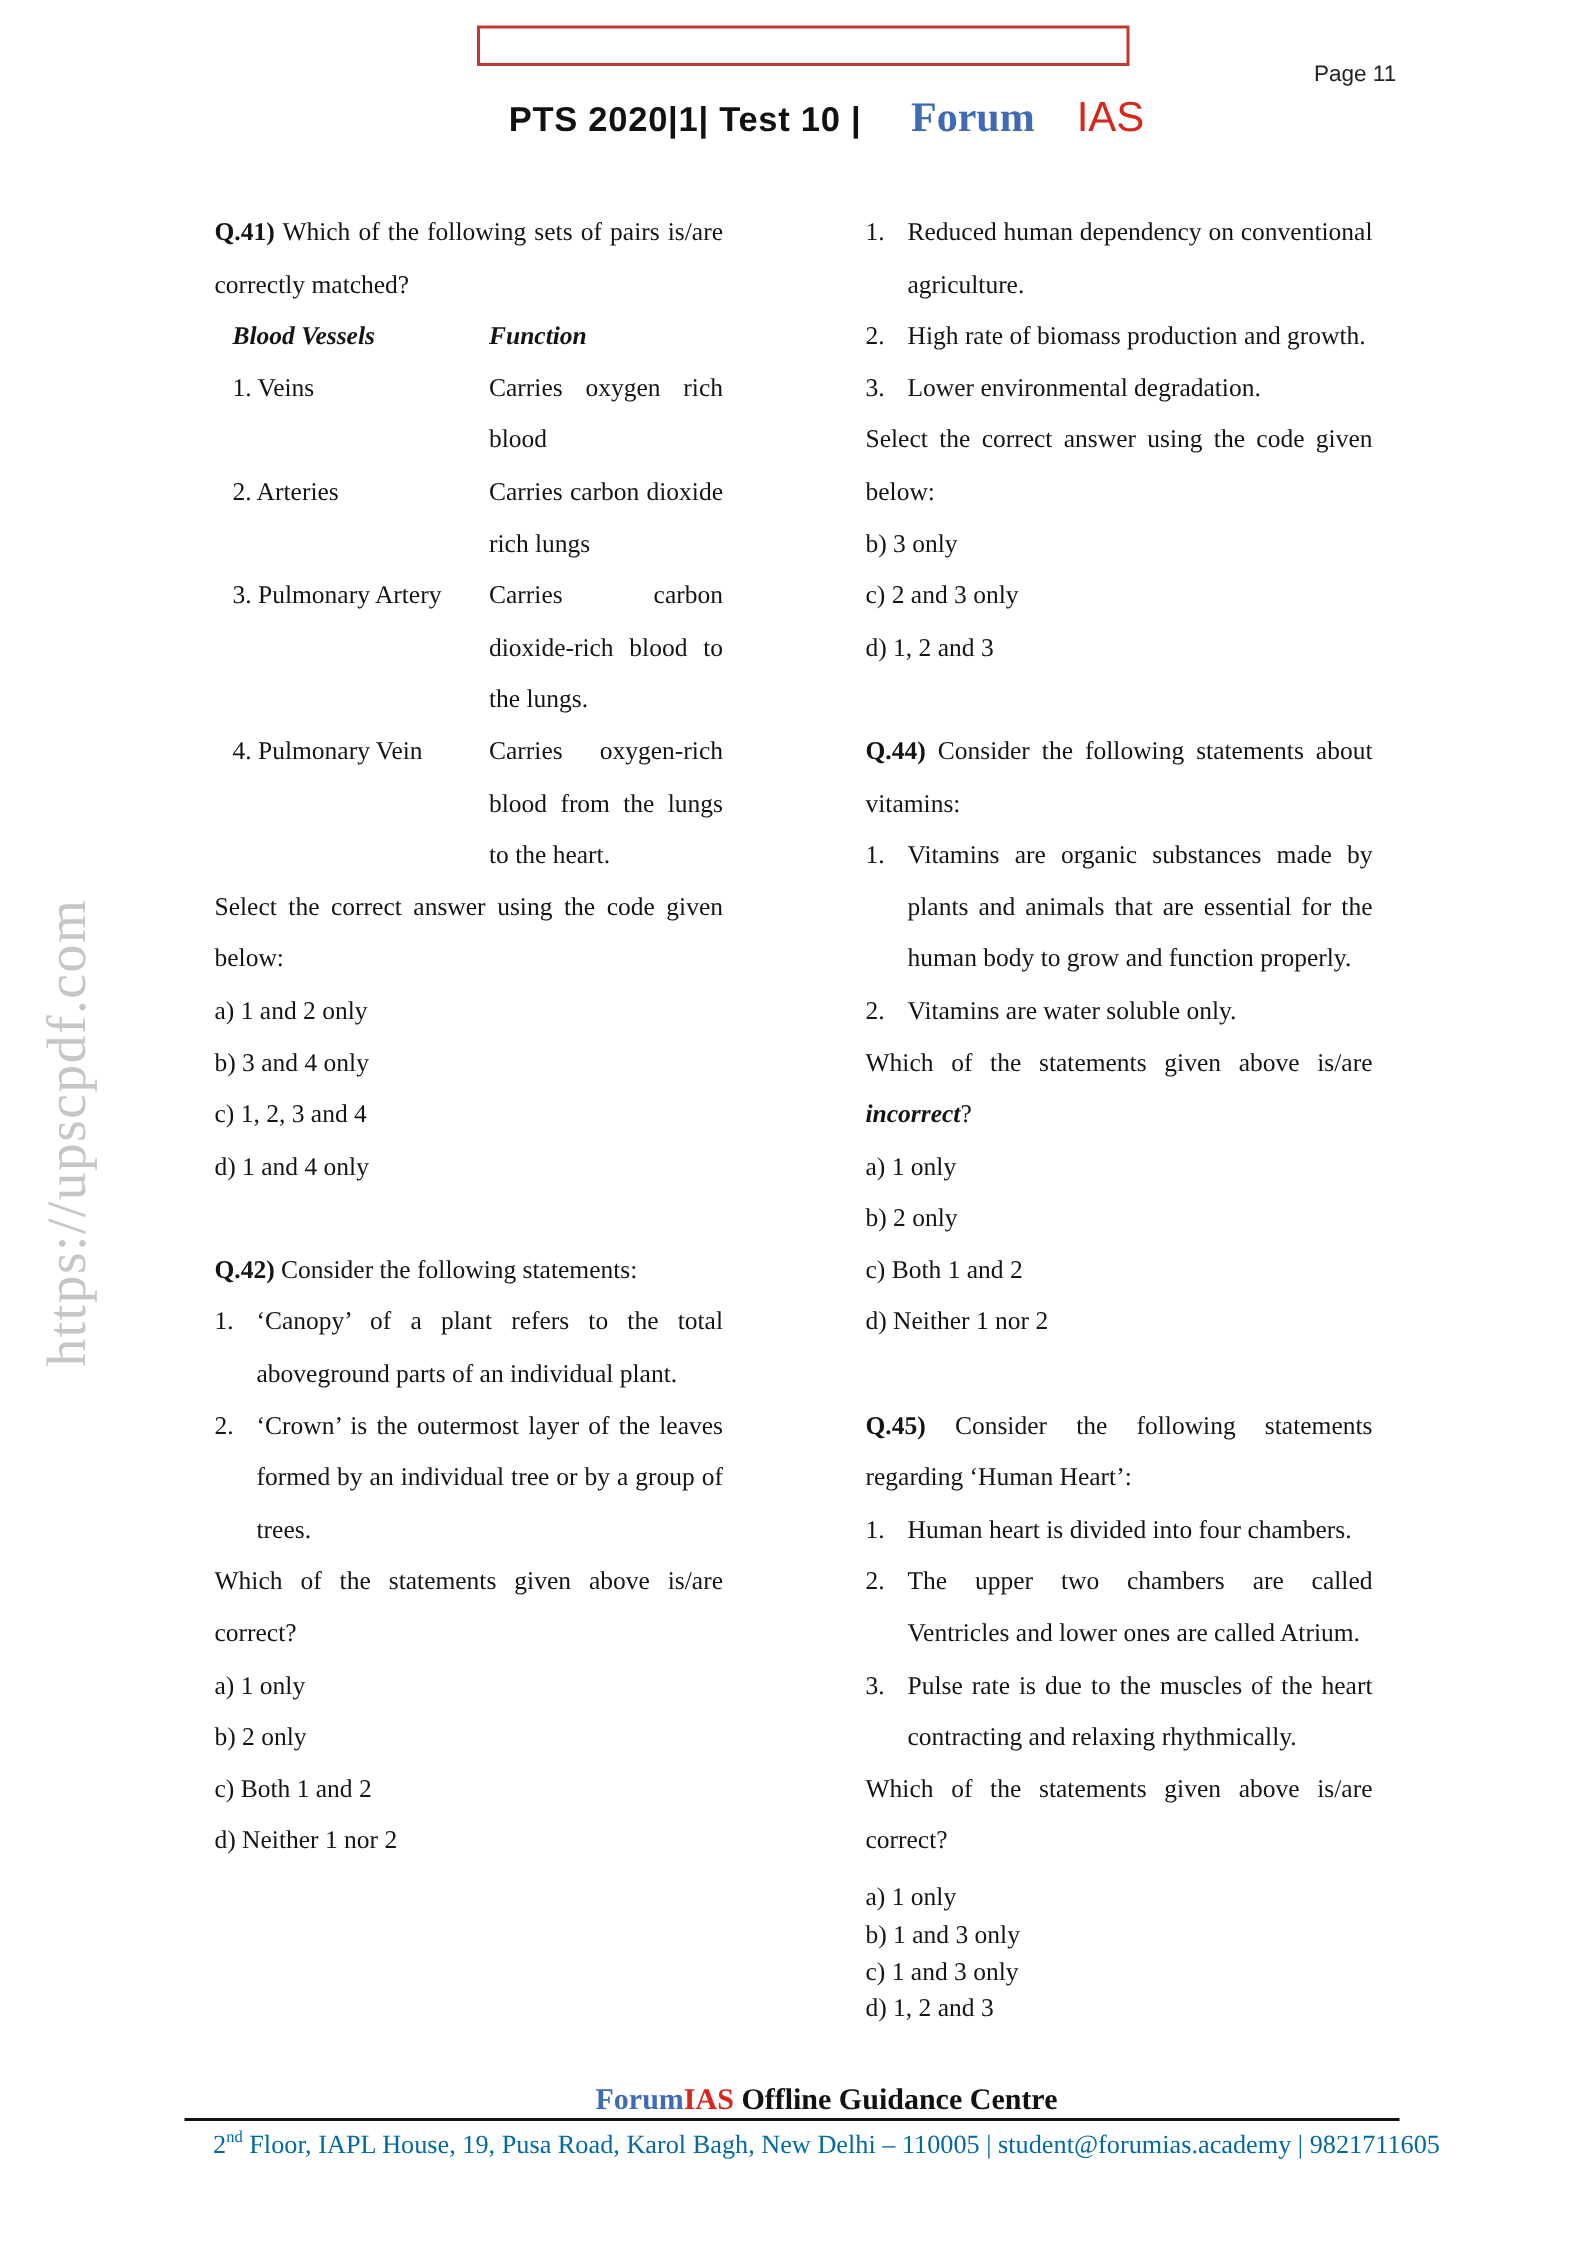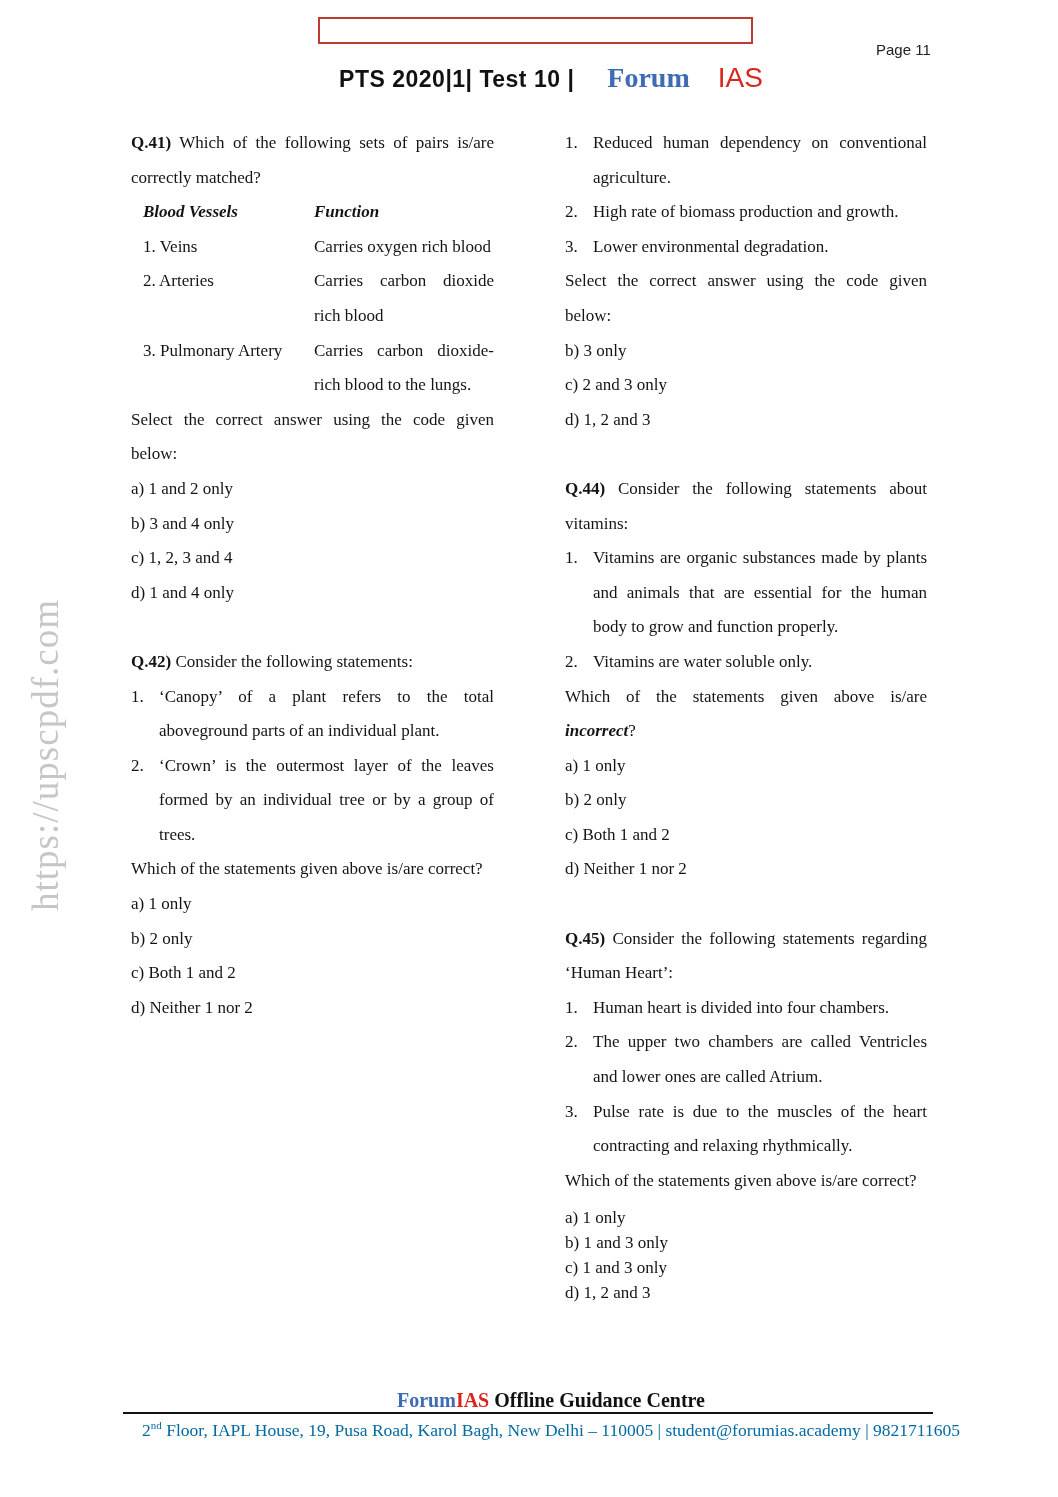--- a/index.html
+++ b/index.html
@@ -39,21 +39,21 @@
   .watermark{
     position:absolute;left:45px;top:755px;
     transform:translate(-50%,-50%) rotate(-90deg);
     font-family:"Liberation Serif",serif;font-size:37px;color:#c6c6c6;
     white-space:nowrap;letter-spacing:1px;
   }
   
   .col{position:absolute;top:122px;font-size:17px;line-height:34.6px;}
   .col-left{left:127px;width:371px;}
   .col-right{left:561px;width:370px;}
-  .qblock{margin:4px;}
+  .qblock{margin:16px;}
   .block-gap{margin-top:34.6px;}
   .para{margin:0;text-align:justify;}
   .qnum{font-weight:bold;}
   .opt{margin:0;}
   
   .match-table{margin-left:12px;}
   .trow{display:flex;}
   .tc1{width:171px;flex:none;}
   .tc2{flex:1;text-align:justify;}
   .thead{font-weight:bold;font-style:italic;}
@@ -104,25 +104,29 @@
         <div class="trow">
           <div class="tc1 thead">Blood Vessels</div>
           <div class="tc2 thead">Function</div>
         </div>
         <div class="trow">
           <div class="tc1">1. Veins</div>
           <div class="tc2">Carries oxygen rich blood</div>
         </div>
         <div class="trow">
           <div class="tc1">2. Arteries</div>
-          <div class="tc2">Carries carbon dioxide rich blood</div>
+          <div class="tc2">Carries carbon dioxide rich lungs</div>
         </div>
         <div class="trow">
           <div class="tc1">3. Pulmonary Artery</div>
           <div class="tc2">Carries carbon dioxide-rich blood to the lungs.</div>
+        </div>
+        <div class="trow">
+          <div class="tc1">4. Pulmonary Vein</div>
+          <div class="tc2">Carries oxygen-rich blood from the lungs to the heart.</div>
         </div>
       </div>
       <p class="para">Select the correct answer using the code given below:</p>
       <div class="opt">a) 1 and 2 only</div>
       <div class="opt">b) 3 and 4 only</div>
       <div class="opt">c) 1, 2, 3 and 4</div>
       <div class="opt">d) 1 and 4 only</div>
     </div>
 
     <div class="qblock block-gap">

